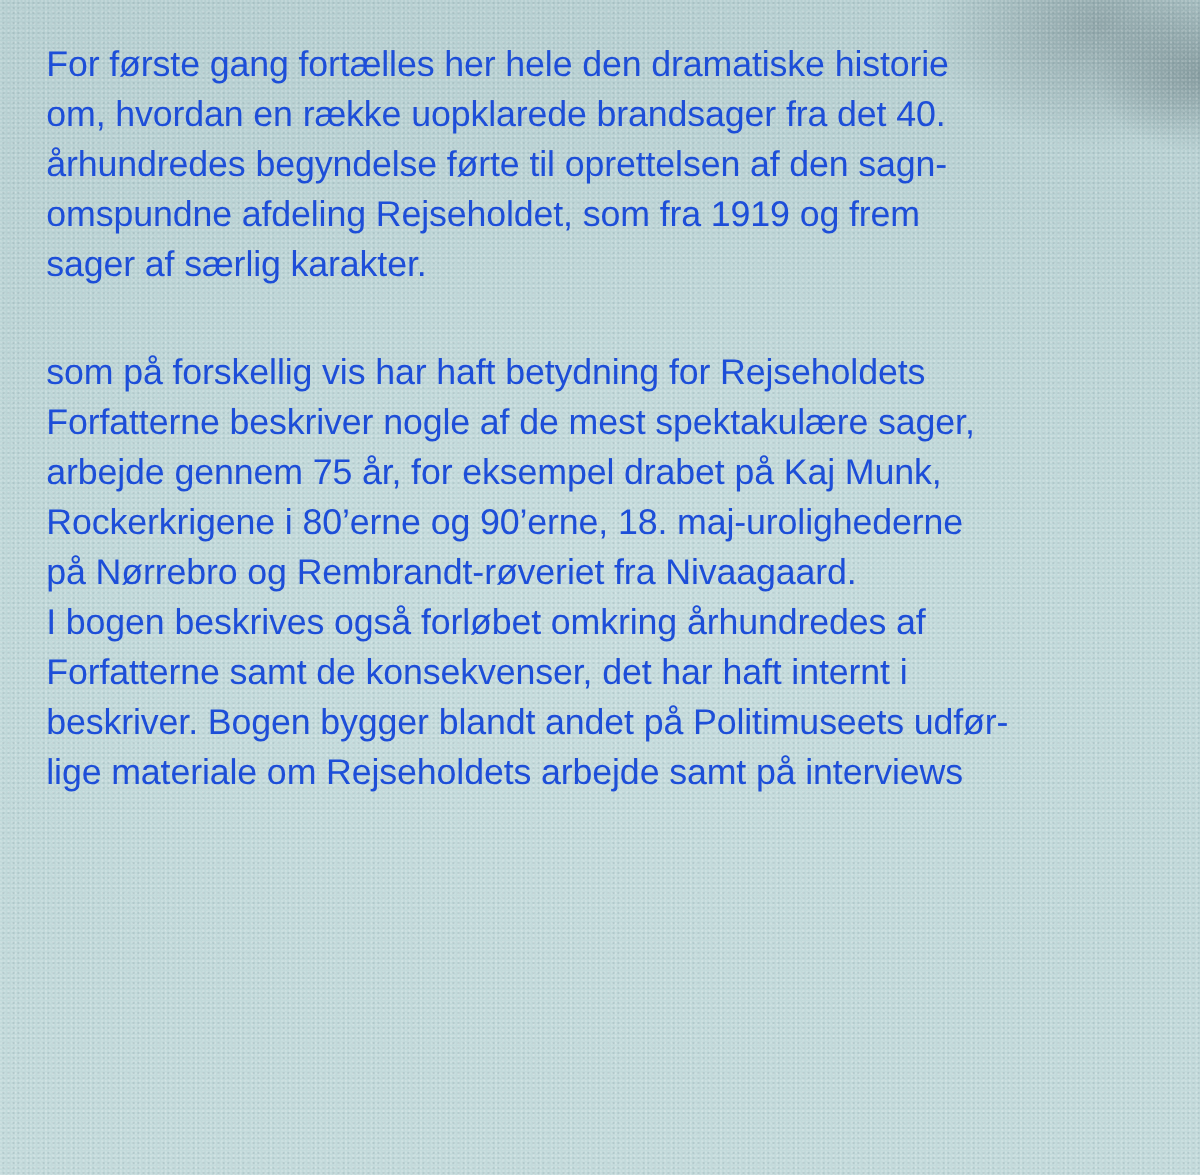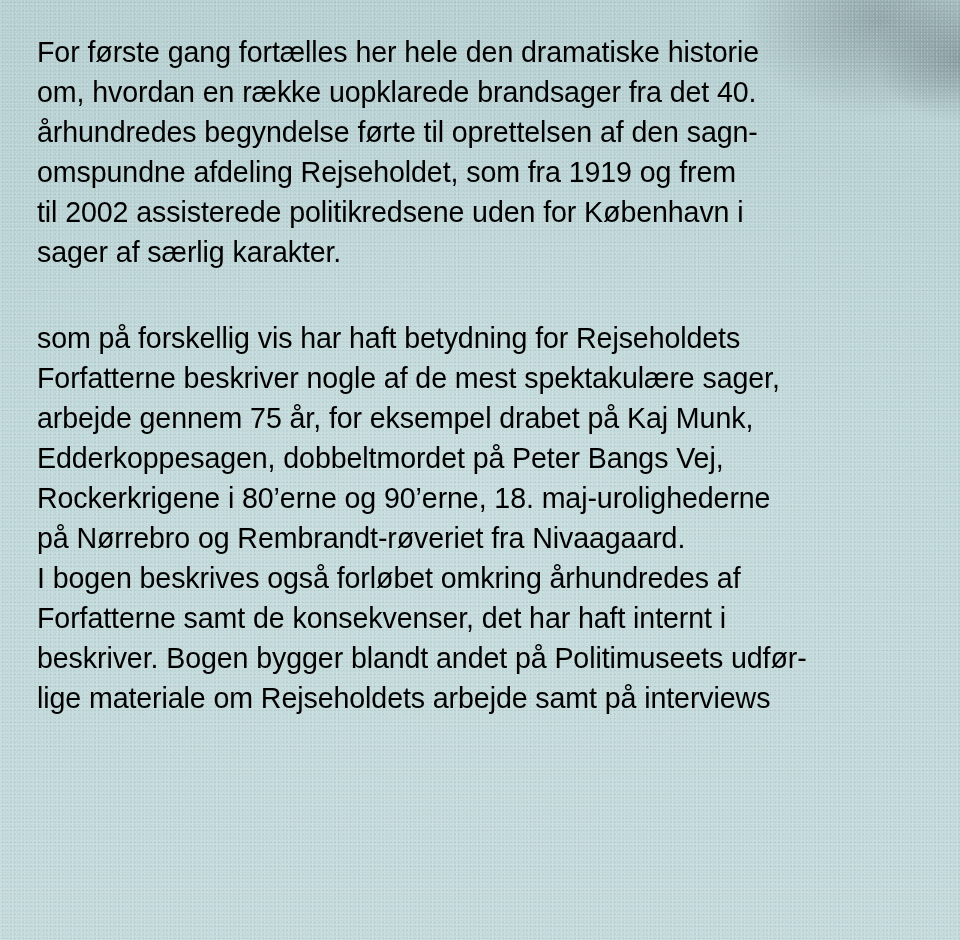--- a/index.html
+++ b/index.html
@@ -27,21 +27,21 @@
         radial-gradient(circle at 70% 60%, rgba(80,100,110,0.14) 0.6px, transparent 1.2px),
         radial-gradient(circle at 40% 80%, rgba(255,255,255,0.14) 0.6px, transparent 1.2px);
       background-size: 3px 3px, 4px 4px, 5px 5px;
     }
     .page {
       position: absolute;
       left: 37px;
       top: 32px;
       width: 910px;
       font-family: "Liberation Sans", sans-serif;
-      color: #000000;
+      color: #1d4ed8;
       font-size: 28.6px;
       line-height: 40px;
       letter-spacing: -0.1px;
     }
     .para {
       margin: 0;
       padding: 0;
     }
     .line {
       display: block;
@@ -56,31 +56,29 @@
 <body>
 
 <div class="speckle"></div>
 
 <div class="page">
   <div class="para">
     <span class="line">For første gang fortælles her hele den dramatiske historie</span>
     <span class="line">om, hvordan en række uopklarede brandsager fra det 40.</span>
     <span class="line">århundredes begyndelse førte til oprettelsen af den sagn-</span>
     <span class="line">omspundne afdeling Rejseholdet, som fra 1919 og frem</span>
-    <span class="line">til 2002 assisterede politikredsene uden for København i</span>
     <span class="line">sager af særlig karakter.</span>
   </div>
 
   <div class="gap"></div>
 
   <div class="para">
     <span class="line">som på forskellig vis har haft betydning for Rejseholdets</span>
     <span class="line">Forfatterne beskriver nogle af de mest spektakulære sager,</span>
     <span class="line">arbejde gennem 75 år, for eksempel drabet på Kaj Munk,</span>
-    <span class="line">Edderkoppesagen, dobbeltmordet på Peter Bangs Vej,</span>
     <span class="line">Rockerkrigene i 80’erne og 90’erne, 18. maj-urolighederne</span>
     <span class="line">på Nørrebro og Rembrandt-røveriet fra Nivaagaard.</span>
   </div>
 
   <div class="para">
     <span class="line">I bogen beskrives også forløbet omkring århundredes af</span>
     <span class="line">Forfatterne samt de konsekvenser, det har haft internt i</span>
     <span class="line">beskriver. Bogen bygger blandt andet på Politimuseets udfør-</span>
     <span class="line">lige materiale om Rejseholdets arbejde samt på interviews</span>
   </div>

